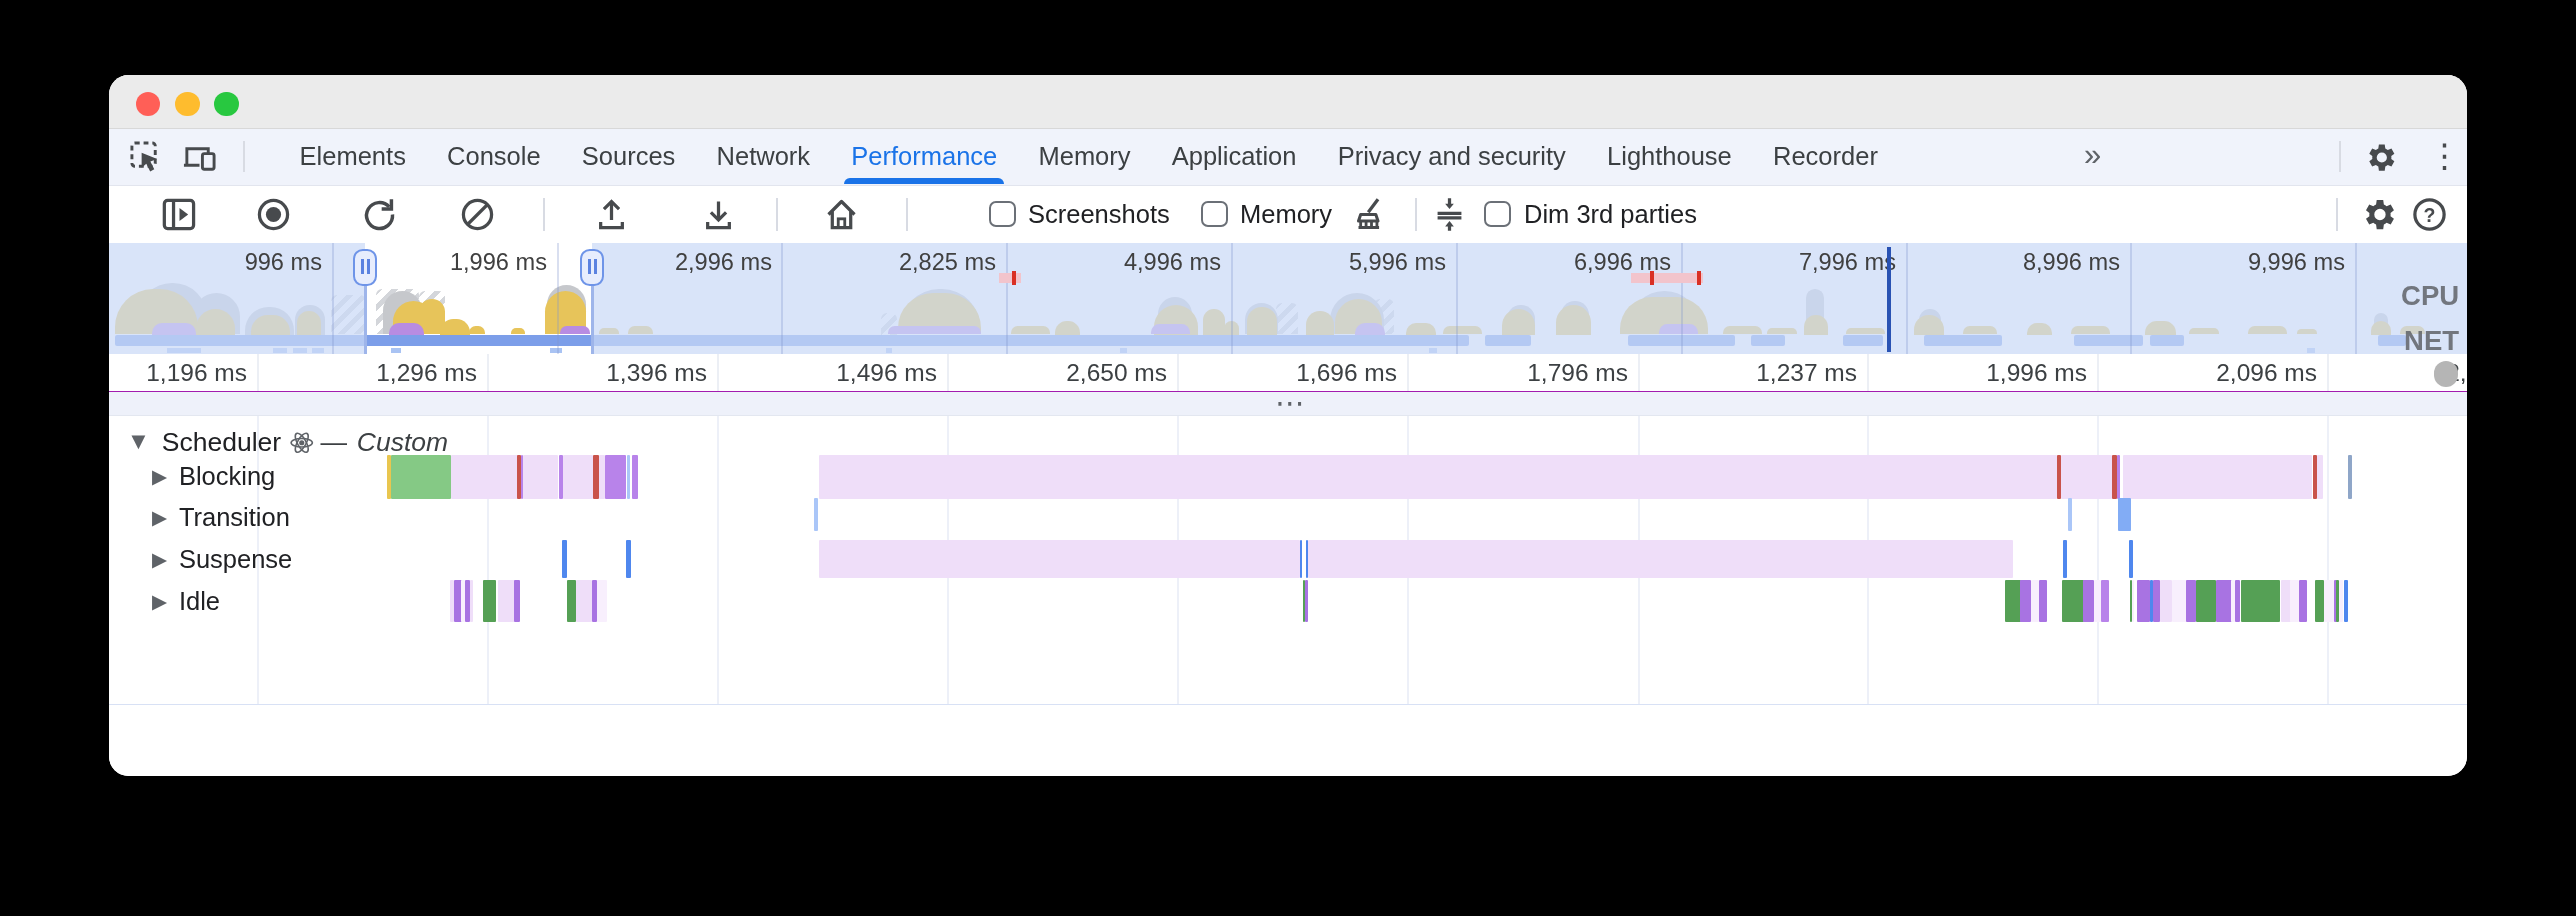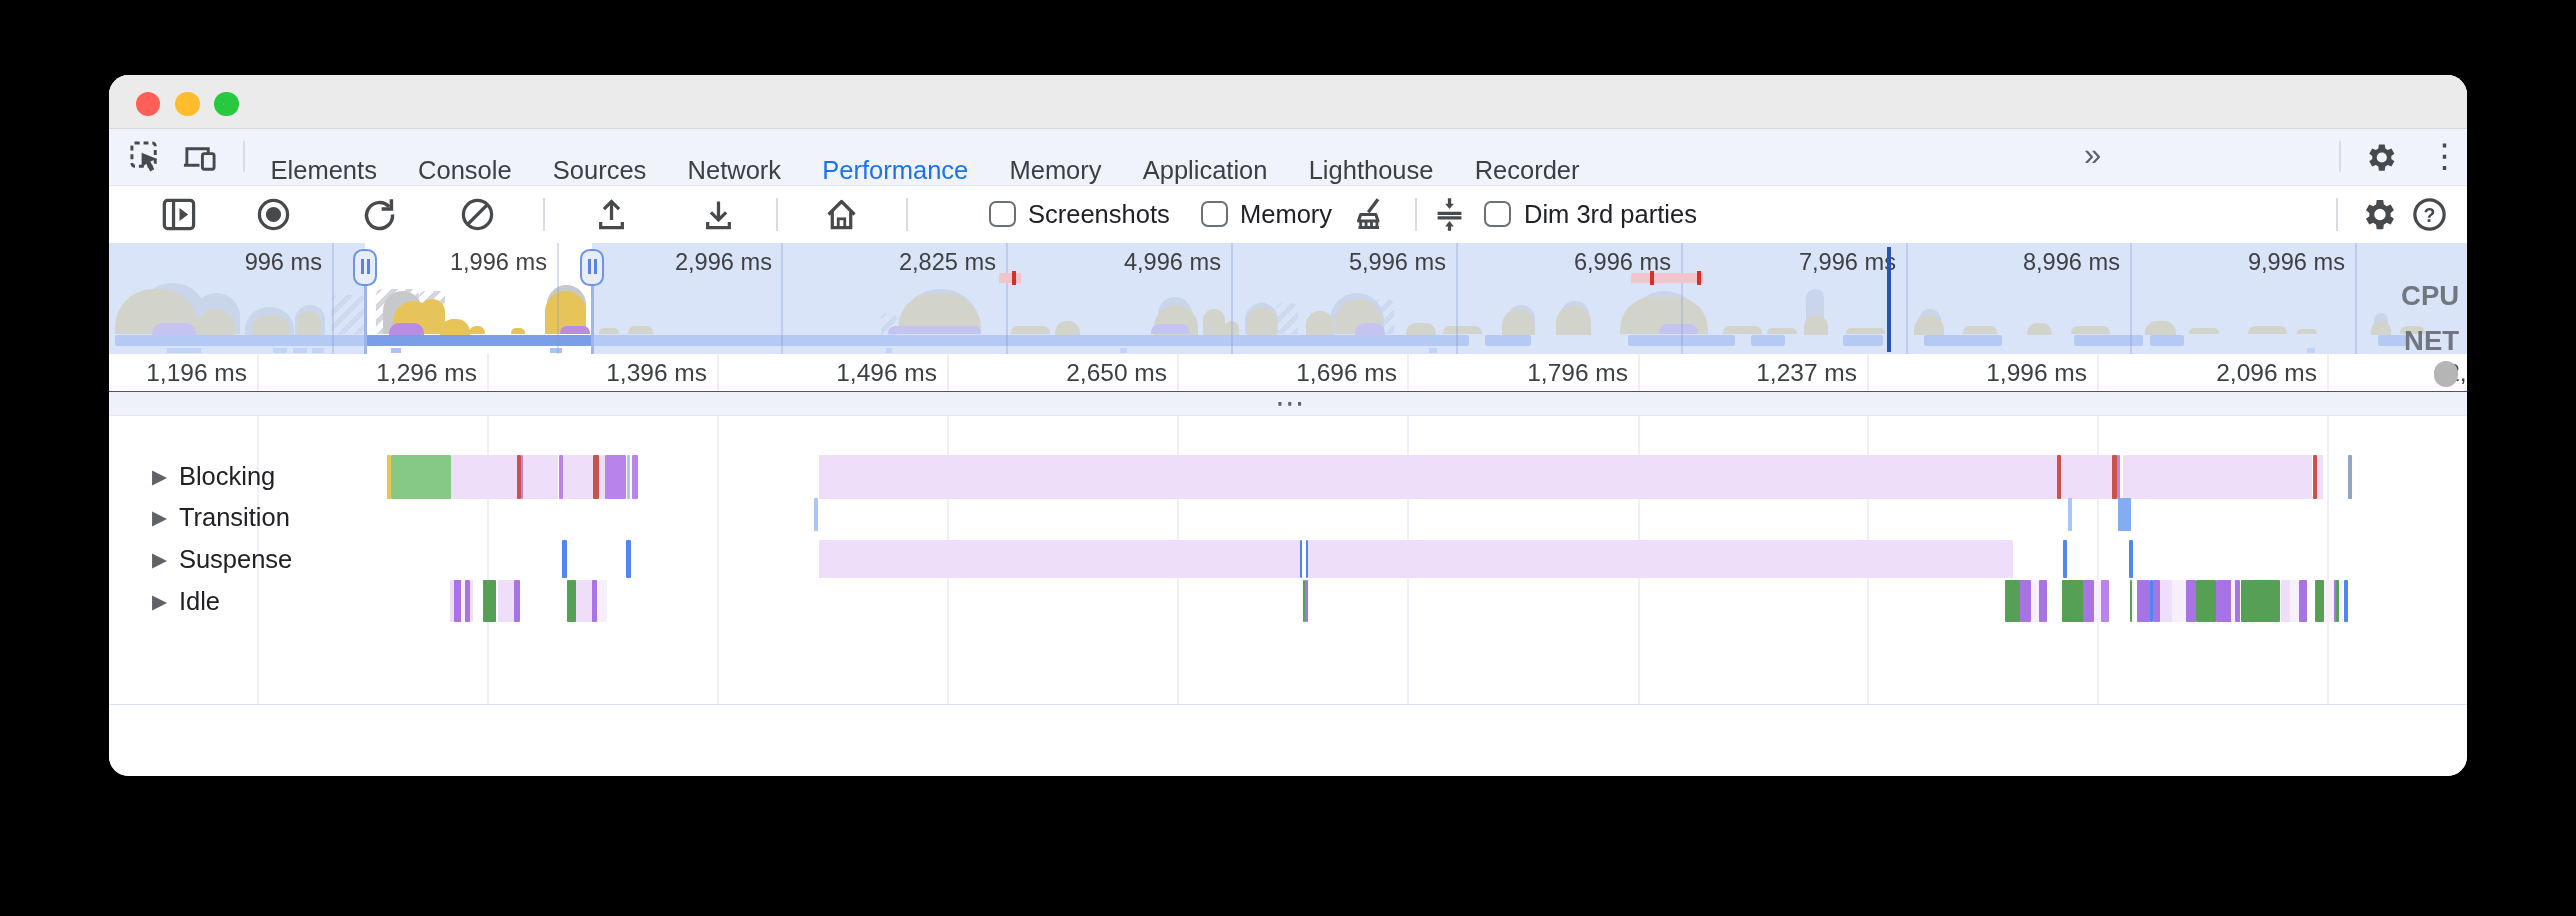--- a/index.html
+++ b/index.html
@@ -4,21 +4,21 @@
 <style>
   html,body{margin:0;padding:0;background:#000;width:2576px;height:917px;font-family:"Liberation Sans",sans-serif;-webkit-font-smoothing:antialiased;}
   #win{position:absolute;left:109px;top:75px;width:2358px;height:701px;background:#fff;border-radius:19.6px;overflow:hidden;box-shadow:0 19.6px 59px rgba(0,0,0,.6);}
   
   #titlebar{position:absolute;left:0;top:0;width:100%;height:53px;background:#ebebeb;border-bottom:1px solid #d8d8d8;}
   .tl{position:absolute;top:16.7px;width:24.5px;height:24.5px;border-radius:50%;}
   
   #tabrow{position:absolute;left:0;top:54px;width:100%;height:56px;background:#f0f3fb;border-bottom:1px solid #e2e5ee;}
   #tabrow .ticon{position:absolute;top:10.8px;width:35px;height:35px;}
   .vsep{position:absolute;background:#d8dbe3;width:2px;}
-  #tabs{position:absolute;left:141px;top:0;height:69px;display:flex;align-items:flex-end;}
+  #tabs{position:absolute;left:170px;top:0;height:69px;display:flex;align-items:flex-start;}
   .tab{padding:0 20.6px;font-size:25.5px;color:#3c4043;height:55px;line-height:55px;position:relative;white-space:nowrap;}
   .tab.active{color:#1a73e8;}
   .tab.active::after{content:"";position:absolute;left:13.7px;right:13.7px;bottom:0;height:5.9px;border-radius:5.9px 5.9px 0 0;background:#1a73e8;}
   .chev{position:absolute;font-size:31px;color:#5f6368;top:7.9px;}
   .dots{position:absolute;font-size:33px;color:#474a4d;top:6.9px;letter-spacing:0;}
   
   #toolbar{position:absolute;left:0;top:111px;width:100%;height:57px;background:#fff;}
   .tbi{position:absolute;top:8.8px;width:39px;height:39px;}
   .cbx{position:absolute;top:14.7px;width:26.5px;height:26.5px;border:2.9px solid #6b7077;border-radius:6.9px;background:#fff;box-sizing:border-box;}
   .cblabel{position:absolute;top:13.7px;font-size:25.5px;color:#202124;white-space:nowrap;}
@@ -83,20 +83,21 @@
     </span>
     <span class="vsep" style="left:134px;top:11.8px;height:31px"></span>
     <div id="tabs">
         <div class="tab">Elements</div>
         <div class="tab">Console</div>
         <div class="tab">Sources</div>
         <div class="tab">Network</div>
         <div class="tab active">Performance</div>
         <div class="tab">Memory</div>
         <div class="tab">Application</div>
+        <div class="tab">Privacy and security</div>
         <div class="tab">Lighthouse</div>
         <div class="tab">Recorder</div>
       </div>
     <span class="chev" style="left:1975px">»</span>
     <span class="vsep" style="left:2230px;top:11.8px;height:31px"></span>
     <span class="ticon" style="left:2254px">
       <svg viewBox="0 0 24 24" width="35" height="35">
           <path fill="#474a4d" fill-rule="evenodd" d="M19.4 13a7 7 0 0 0 0-2l2.1-1.6-2-3.5-2.5 1a7 7 0 0 0-1.7-1L14.9 3h-4l-.4 2.9a7 7 0 0 0-1.7 1l-2.5-1-2 3.5L6.4 11a7 7 0 0 0 0 2l-2.1 1.6 2 3.5 2.5-1a7 7 0 0 0 1.7 1l.4 2.9h4l.4-2.9a7 7 0 0 0 1.7-1l2.5 1 2-3.5zM12.9 15.5a3.5 3.5 0 1 1 0-7 3.5 3.5 0 0 1 0 7z"></path>
         </svg>
     </span>
@@ -355,20 +356,28 @@
       <div class="tgrid" style="left: 148px;"></div>
       <div class="tgrid" style="left: 378px;"></div>
       <div class="tgrid" style="left: 608px;"></div>
       <div class="tgrid" style="left: 838px;"></div>
       <div class="tgrid" style="left: 1068px;"></div>
       <div class="tgrid" style="left: 1298px;"></div>
       <div class="tgrid" style="left: 1529px;"></div>
       <div class="tgrid" style="left: 1758px;"></div>
       <div class="tgrid" style="left: 1988px;"></div>
       <div class="tgrid" style="left: 2218px;"></div>
+      <div class="trklabel hdr" style="left: 17.7px; top: 9.8px;"><span class="arr" style="font-size: 23.6px;">▼</span><span>Scheduler</span><span><svg viewBox="0 0 24 24" width="25.5" height="25.5" style="display: inline-block; vertical-align: -4.9px; margin-left: 7.9px;">
+            <g fill="none" stroke="#5f6368" stroke-width="1.5">
+              <ellipse cx="12" cy="12" rx="10" ry="4"></ellipse>
+              <ellipse cx="12" cy="12" rx="10" ry="4" transform="rotate(60 12 12)"></ellipse>
+              <ellipse cx="12" cy="12" rx="10" ry="4" transform="rotate(120 12 12)"></ellipse>
+              <circle cx="12" cy="12" r="1.7" fill="#5f6368"></circle>
+            </g>
+          </svg></span><span class="dash">—</span><span class="sfx">Custom</span></div>
       <div class="trklabel" style="left: 43px; top: 45px;"><span class="arr">▶</span><span>Blocking</span></div>
       <div class="seg" style="left: 278px; width: 3.9px; top: 39px; height: 44px; background: rgb(233, 198, 79);"></div>
       <div class="seg" style="left: 282px; width: 60px; top: 39px; height: 44px; background: rgb(133, 201, 133);"></div>
       <div class="seg" style="left: 342px; width: 67px; top: 39px; height: 44px; background: rgb(239, 222, 249);"></div>
       <div class="seg" style="left: 408px; width: 3.9px; top: 39px; height: 44px; background: rgb(201, 83, 75);"></div>
       <div class="seg" style="left: 412px; width: 2px; top: 39px; height: 44px; background: rgb(184, 131, 234);"></div>
       <div class="seg" style="left: 414px; width: 35px; top: 39px; height: 44px; background: rgb(239, 222, 249);"></div>
       <div class="seg" style="left: 450px; width: 3.9px; top: 39px; height: 44px; background: rgb(184, 131, 234);"></div>
       <div class="seg" style="left: 454px; width: 30px; top: 39px; height: 44px; background: rgb(239, 222, 249);"></div>
       <div class="seg" style="left: 484px; width: 5.9px; top: 39px; height: 44px; background: rgb(201, 83, 75);"></div>

